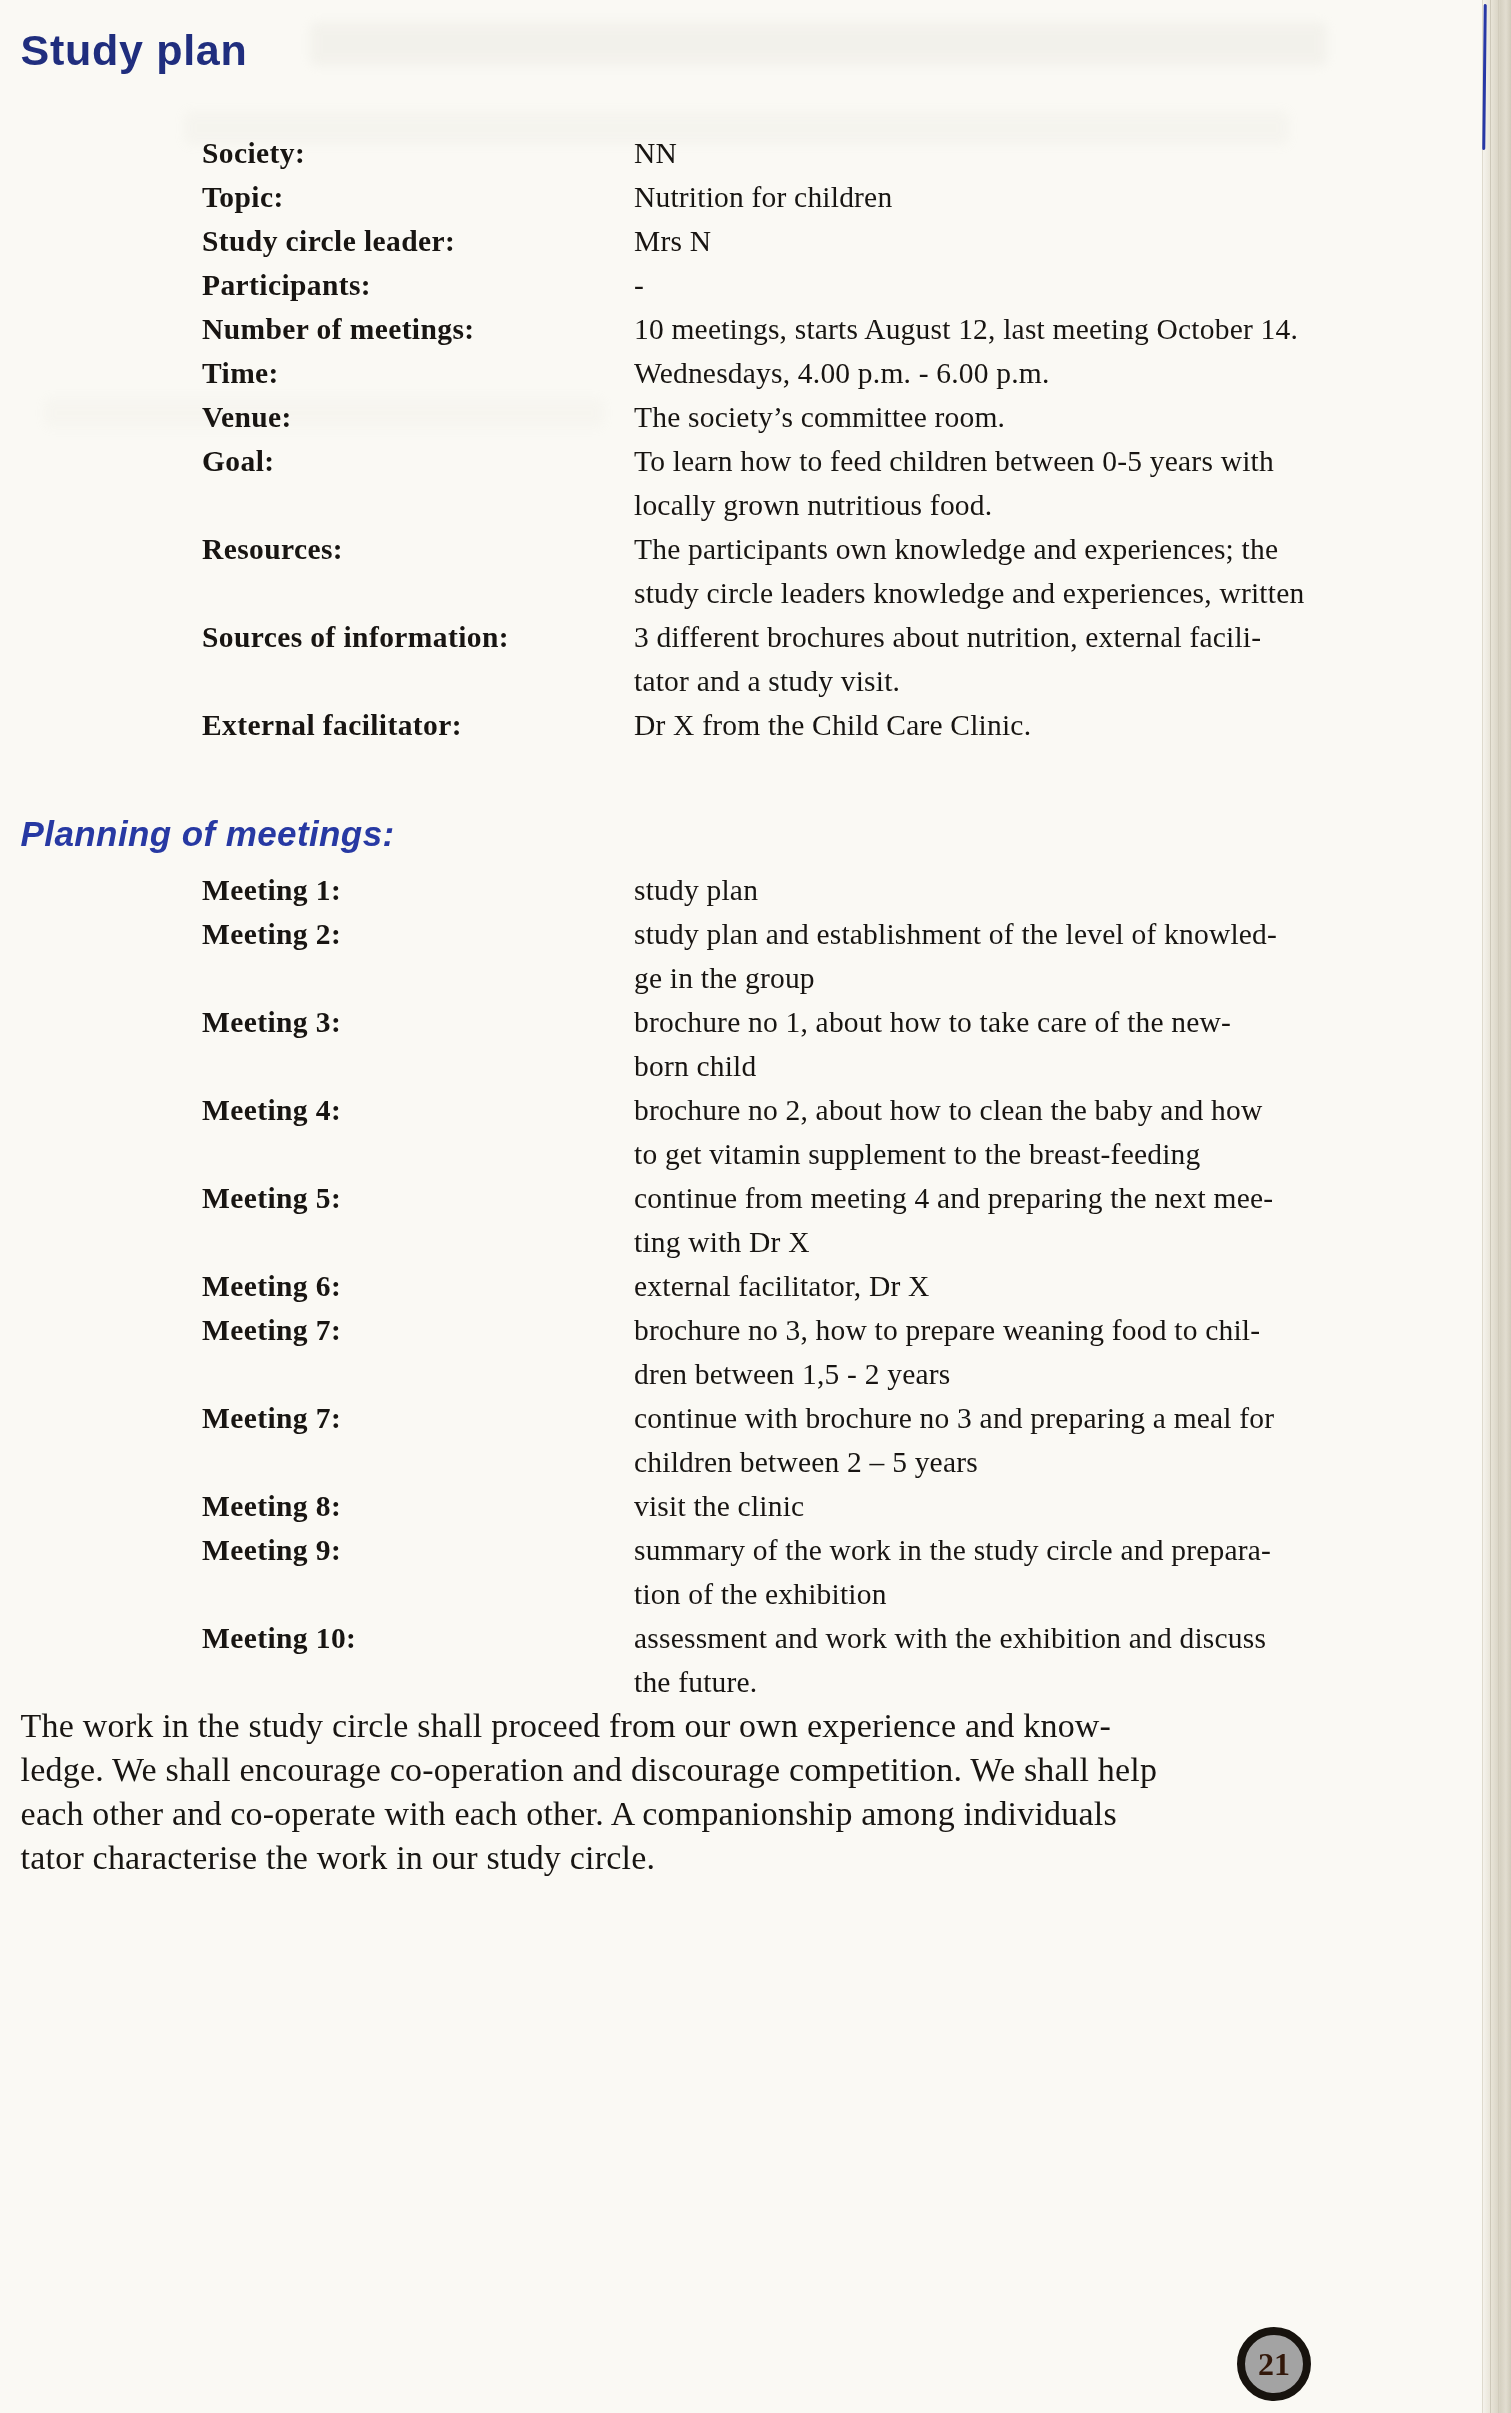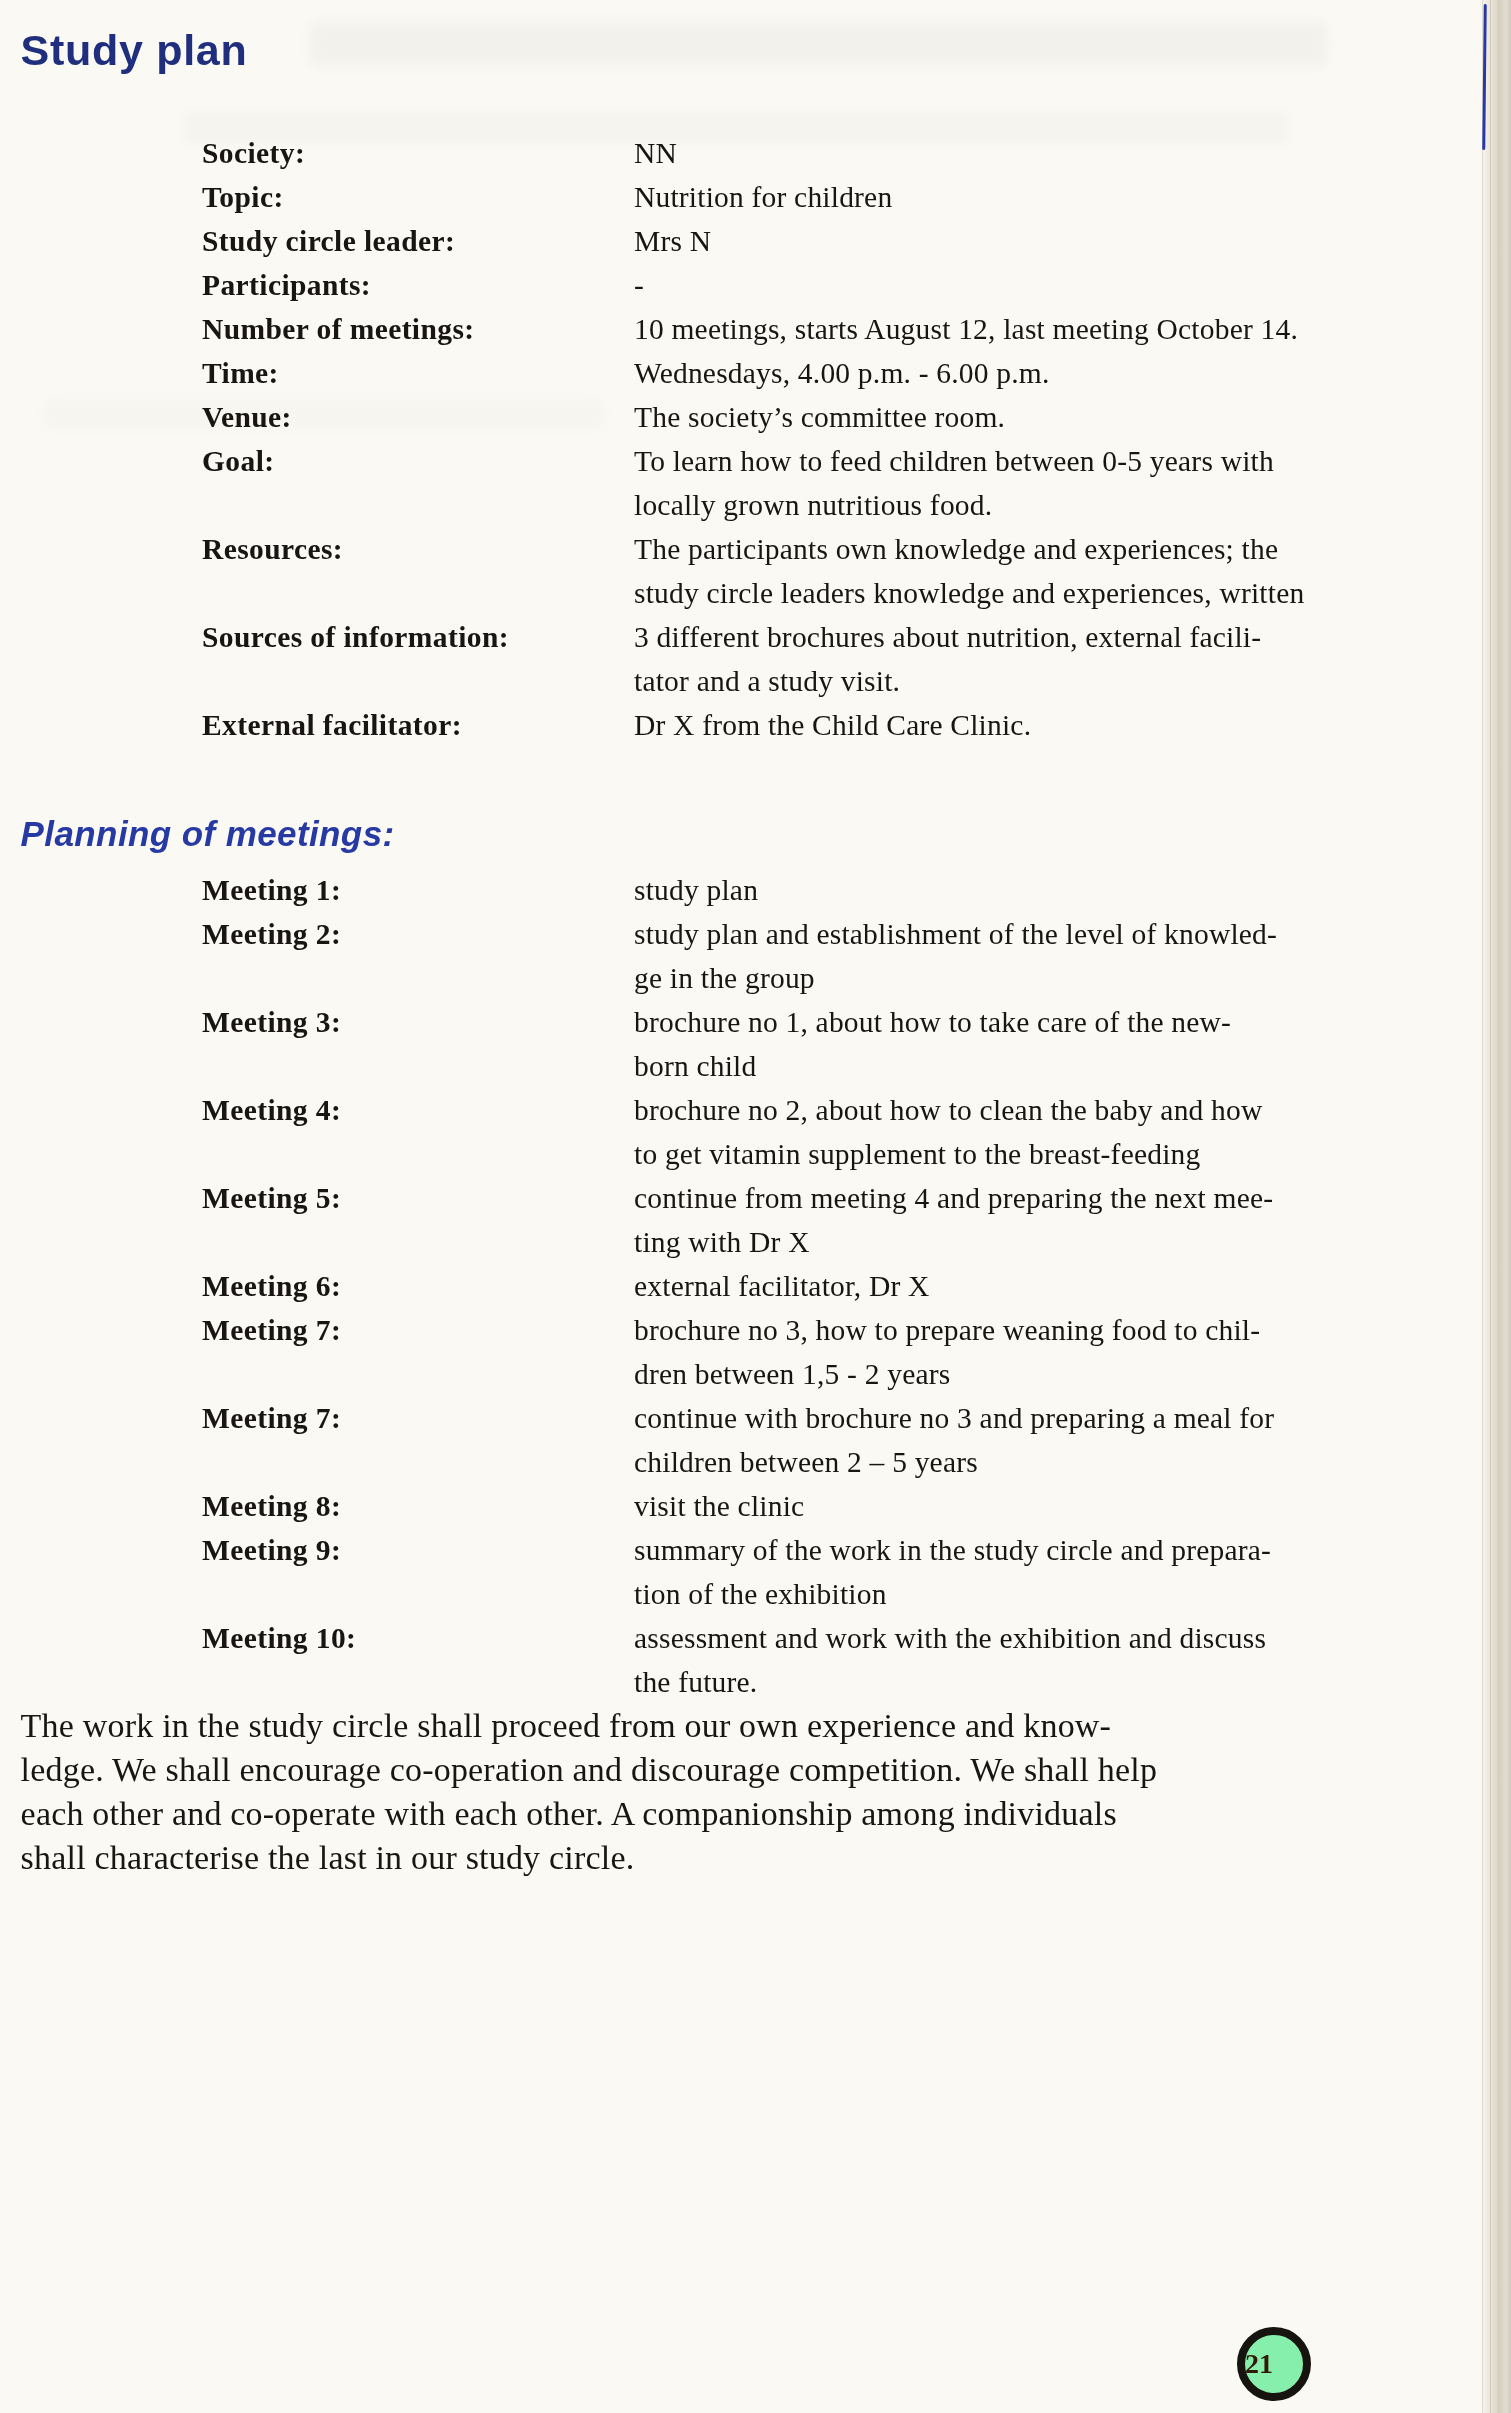--- a/index.html
+++ b/index.html
@@ -59,25 +59,25 @@
     background:#cdc8b8;opacity:.7;
   }
   .pen-mark{
     position:absolute;left:1483px;top:4.4px;width:2.9px;height:146px;
     background:#2838a6;transform:rotate(.6deg);border-radius:1.5px;
   }
 
   .page-badge{
     position:absolute;left:1237px;top:2327px;
     width:74px;height:74px;border-radius:50%;
-    background:#86efac;
+    background:#a3a3a3;
     border:8.8px solid #17130e;box-sizing:border-box;
-    display:flex;align-items:center;
+    display:flex;align-items:center;justify-content:center;
     font-family:"Liberation Serif", serif;
-    font-size:28px;font-weight:700;color:#33180a;
+    font-size:32px;font-weight:700;color:#33180a;
   }
 </style>
 </head>
 <body>
 
 <div class="artifact a1"></div>
 <div class="artifact a2"></div>
 <div class="artifact a3"></div>
 
 <div class="doc">
@@ -232,21 +232,21 @@
           <div>assessment and work with the exhibition and discuss</div>
           <div>the future.</div>
         </div>
     </div>
   </div>
 
   <div class="closing">
       <div>The work in the study circle shall proceed from our own experience and know-</div>
       <div>ledge. We shall encourage co-operation and discourage competition. We shall help</div>
       <div>each other and co-operate with each other. A companionship among individuals</div>
-      <div>shall characterise the last in our study circle.</div>
+      <div>tator characterise the work in our study circle.</div>
     </div>
 
 </div>
 
 <div class="page-edge"></div>
 <div class="pen-mark"></div>
 
 <div class="page-badge">
   <span>21</span>
 </div>

